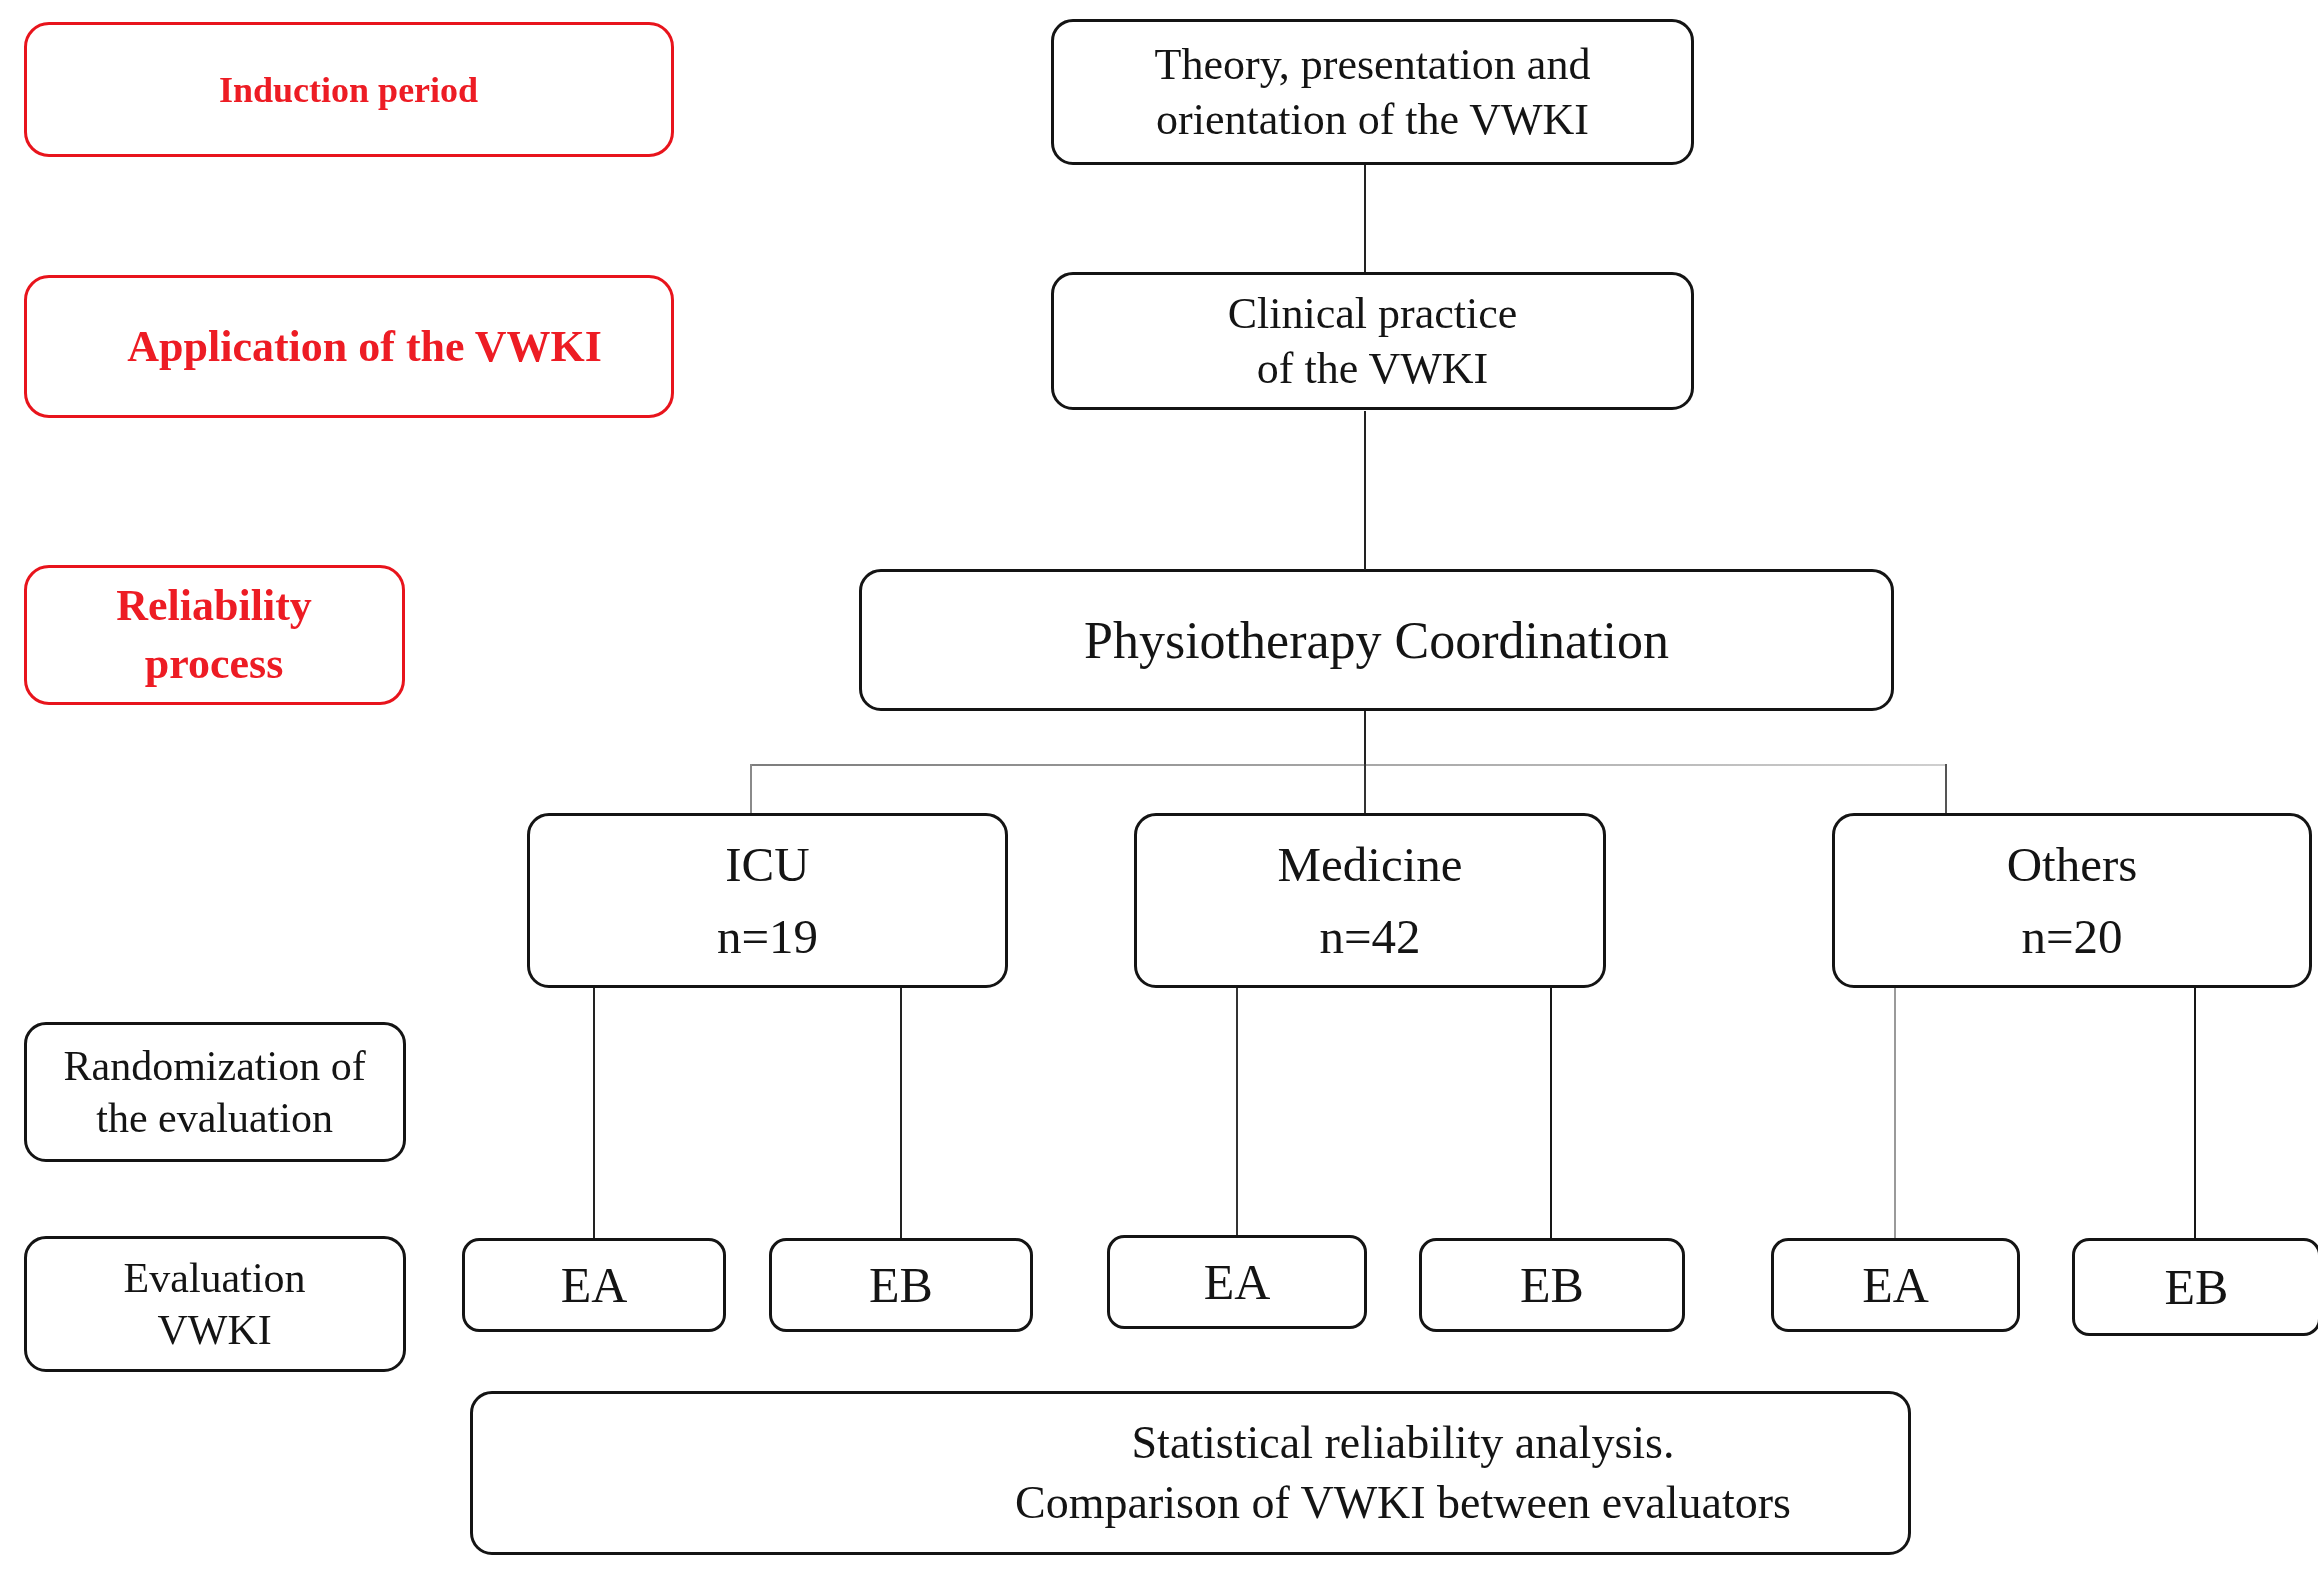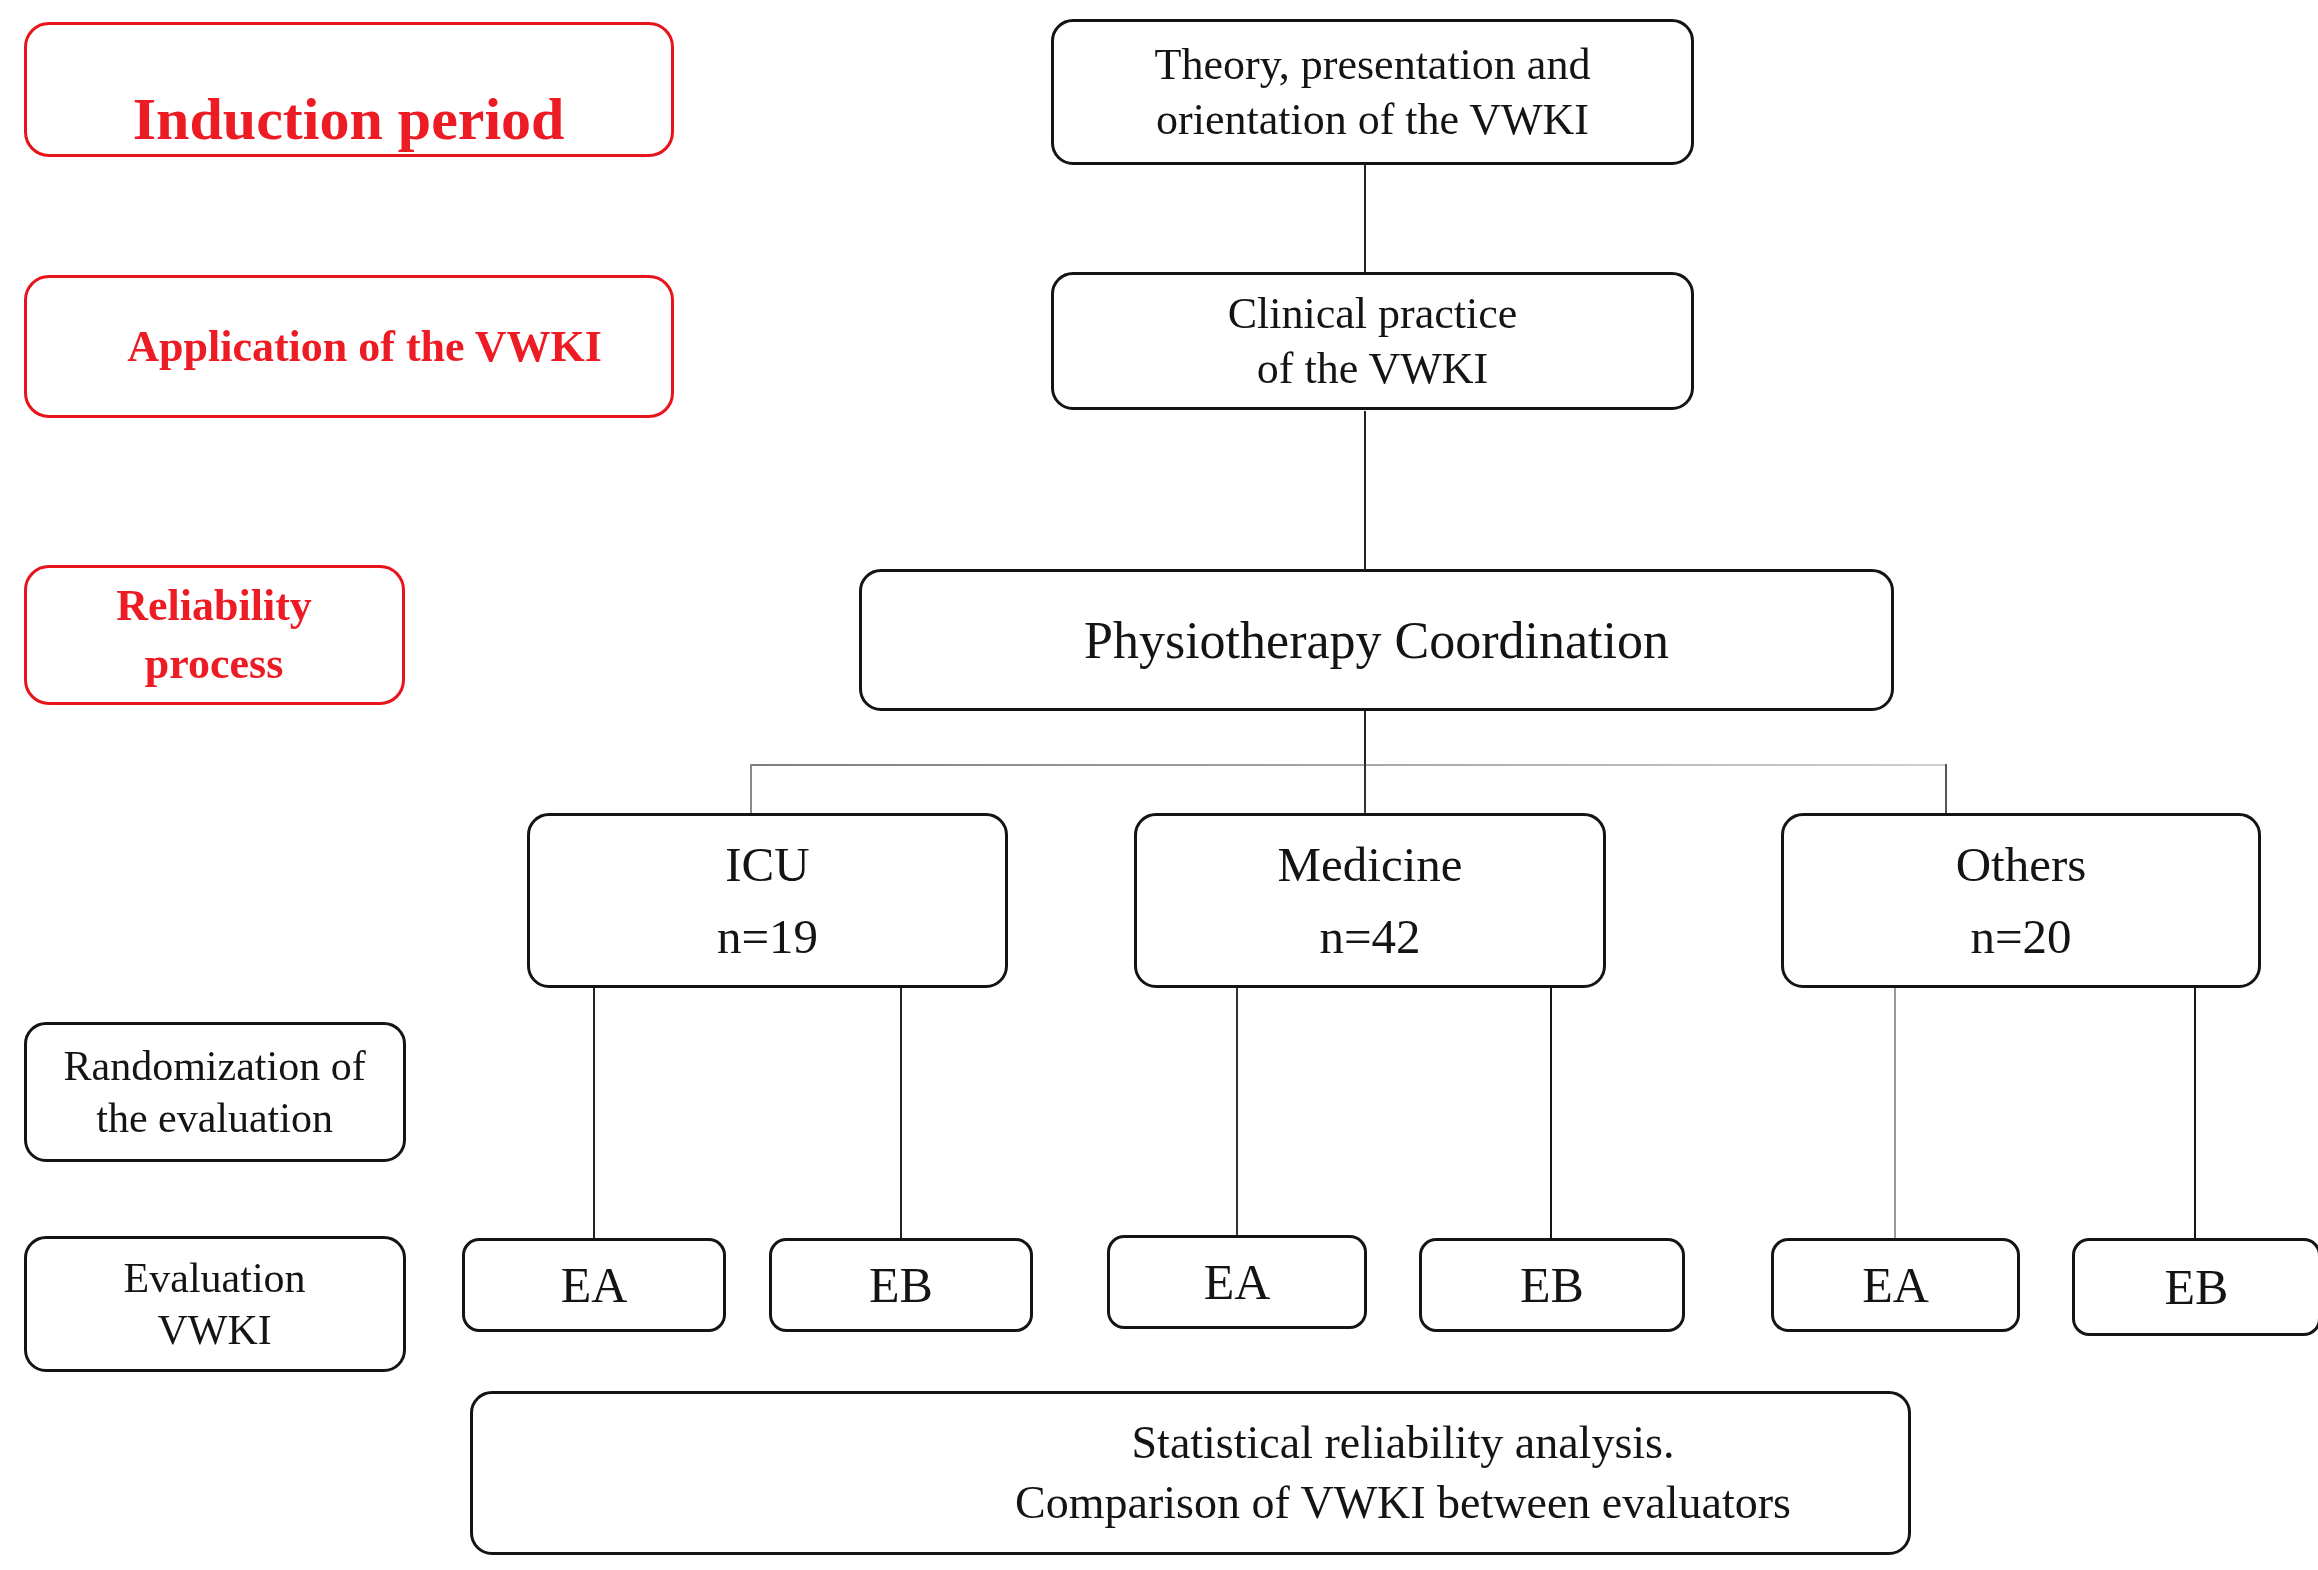--- a/index.html
+++ b/index.html
@@ -35,21 +35,21 @@
   .small-r { border-radius: 17.3px; }
   .line { position: absolute; }
   .vline { width: 2.4px; }
   .hline { height: 2.4px; }
 </style>
 </head>
 <body>
 
 <div class="canvas">
 
-  <div class="node red" style="left:23.6px; top:22px; width:650px; height:135px; font-size:60px;justify-content:flex-end;">
+  <div class="node red" style="left:23.6px; top:22px; width:650px; height:135px; font-size:36px;">
     <span class="ln">Induction period</span>
   </div>
 
   <div class="node red" style="left:23.6px; top:275px; width:650px; height:143px; font-size:44px;padding-left:32px;">
     <span class="ln">Application of the VWKI</span>
   </div>
 
   <div class="node red" style="left:23.6px; top:565px; width:381px; height:140px; font-size:44px; line-height:58px;">
     <span class="ln">Reliability</span>
     <span class="ln">process</span>
@@ -72,21 +72,21 @@
   <div class="node" style="left:527px; top:813px; width:481px; height:175px; font-size:49px; line-height:72px;">
     <span class="ln">ICU</span>
     <span class="ln">n=19</span>
   </div>
 
   <div class="node" style="left:1134px; top:813px; width:472px; height:175px; font-size:49px; line-height:72px;">
     <span class="ln">Medicine</span>
     <span class="ln">n=42</span>
   </div>
 
-  <div class="node" style="left:1781px; top:813px; width:480px; height:175px; font-size:49px; line-height:72px;">
+  <div class="node" style="left:1832px; top:813px; width:480px; height:175px; font-size:49px; line-height:72px;">
     <span class="ln">Others</span>
     <span class="ln">n=20</span>
   </div>
 
   <div class="node" style="left:23.6px; top:1022px; width:382px; height:140px; font-size:42px; line-height:52px;">
     <span class="ln">Randomization of</span>
     <span class="ln">the evaluation</span>
   </div>
 
   <div class="node" style="left:23.6px; top:1236px; width:382px; height:136px; font-size:42px; line-height:52px;">

